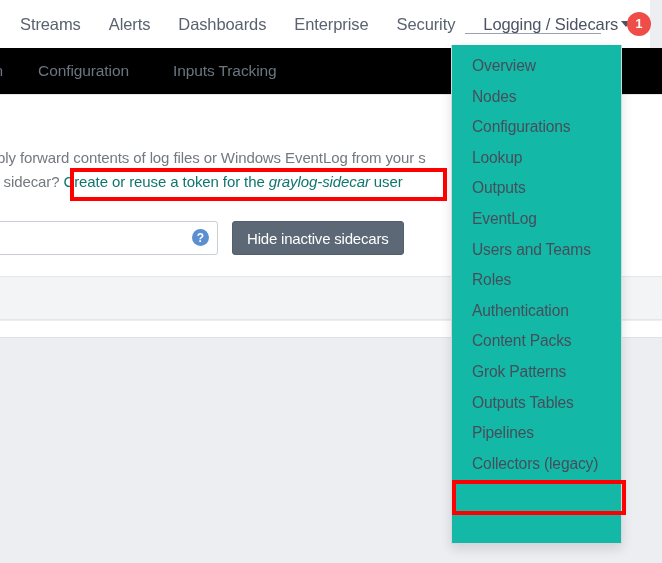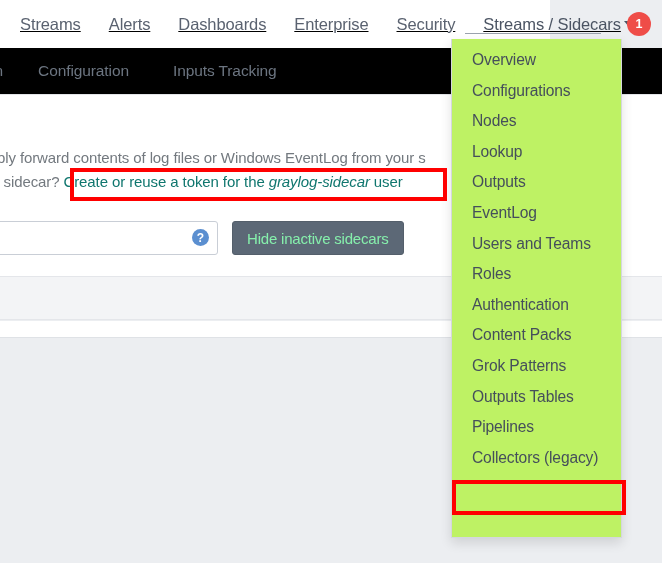--- a/index.html
+++ b/index.html
@@ -18,24 +18,23 @@
     width: 662px;
     height: 563px;
     background: #eceef1;
     overflow: hidden;
   }
 
   
   #topnav {
     position: absolute;
     left: 0; top: 0;
-    width: 550px; height: 48px;
+    width: 650px; height: 48px;
     background: #ffffff;
     z-index: 5;
-    text-decoration: underline;
   }
   .topnav-inner {
     display: flex;
     align-items: center;
     height: 48px;
     padding-left: 6px;
   }
   .nav-link {
     color: #5a6270;
     font-size: 16.5px;
@@ -184,21 +183,21 @@
     font-weight: bold;
     display: flex;
     align-items: center;
     justify-content: center;
     cursor: pointer;
   }
   #hide-inactive-btn {
     margin-left: 14px;
     height: 34px;
     background: #5c6876;
-    color: #86efac;
+    color: #ffffff;
     border: 1px solid #545f6b;
     border-radius: 3px;
     font-size: 15px;
     padding: 0 14px;
     cursor: pointer;
     white-space: nowrap;
     font-family: "Liberation Sans", sans-serif;
     letter-spacing: -0.2px;
   }
 
@@ -222,24 +221,24 @@
     height: 17px;
     background: #ffffff;
     border-bottom: 1px solid #dfe2e6;
     z-index: 1;
   }
 
   
   #dropdown {
     position: absolute;
     left: 451px;
-    top: 39px;
+    top: 45px;
     width: 171px;
     height: 499px;
-    background: #bef264;
+    background: #14b8a6;
     border: 1px solid #d4d7dc;
     border-top: none;
     box-shadow: 0 5px 11px rgba(0,0,0,0.12);
     z-index: 20;
     padding: 6px 0 8px 0;
   }
   .menu-item {
     display: block;
     height: 30.6px;
     line-height: 30.6px;
@@ -309,30 +308,30 @@
   </div>
   <div id="white-filler"></div>
 
   <div id="topnav">
     <div class="topnav-inner">
       <a class="nav-link">Streams</a>
       <a class="nav-link">Alerts</a>
       <a class="nav-link">Dashboards</a>
       <a class="nav-link">Enterprise</a>
       <a class="nav-link">Security</a>
-      <a class="nav-link active-drop"><span>Streams / Sidecars</span><span class="caret-down"></span></a>
+      <a class="nav-link active-drop"><span>Logging / Sidecars</span><span class="caret-down"></span></a>
     </div>
     <div class="nav-underline"></div>
     <div id="notif-badge">1</div>
   </div>
 
   <div id="dropdown">
     <a class="menu-item">Overview</a>
+    <a class="menu-item">Nodes</a>
     <a class="menu-item">Configurations</a>
-    <a class="menu-item">Nodes</a>
     <a class="menu-item">Lookup</a>
     <a class="menu-item">Outputs</a>
     <a class="menu-item">EventLog</a>
     <a class="menu-item">Users and Teams</a>
     <a class="menu-item">Roles</a>
     <a class="menu-item">Authentication</a>
     <a class="menu-item">Content Packs</a>
     <a class="menu-item">Grok Patterns</a>
     <a class="menu-item">Outputs Tables</a>
     <a class="menu-item">Pipelines</a>

